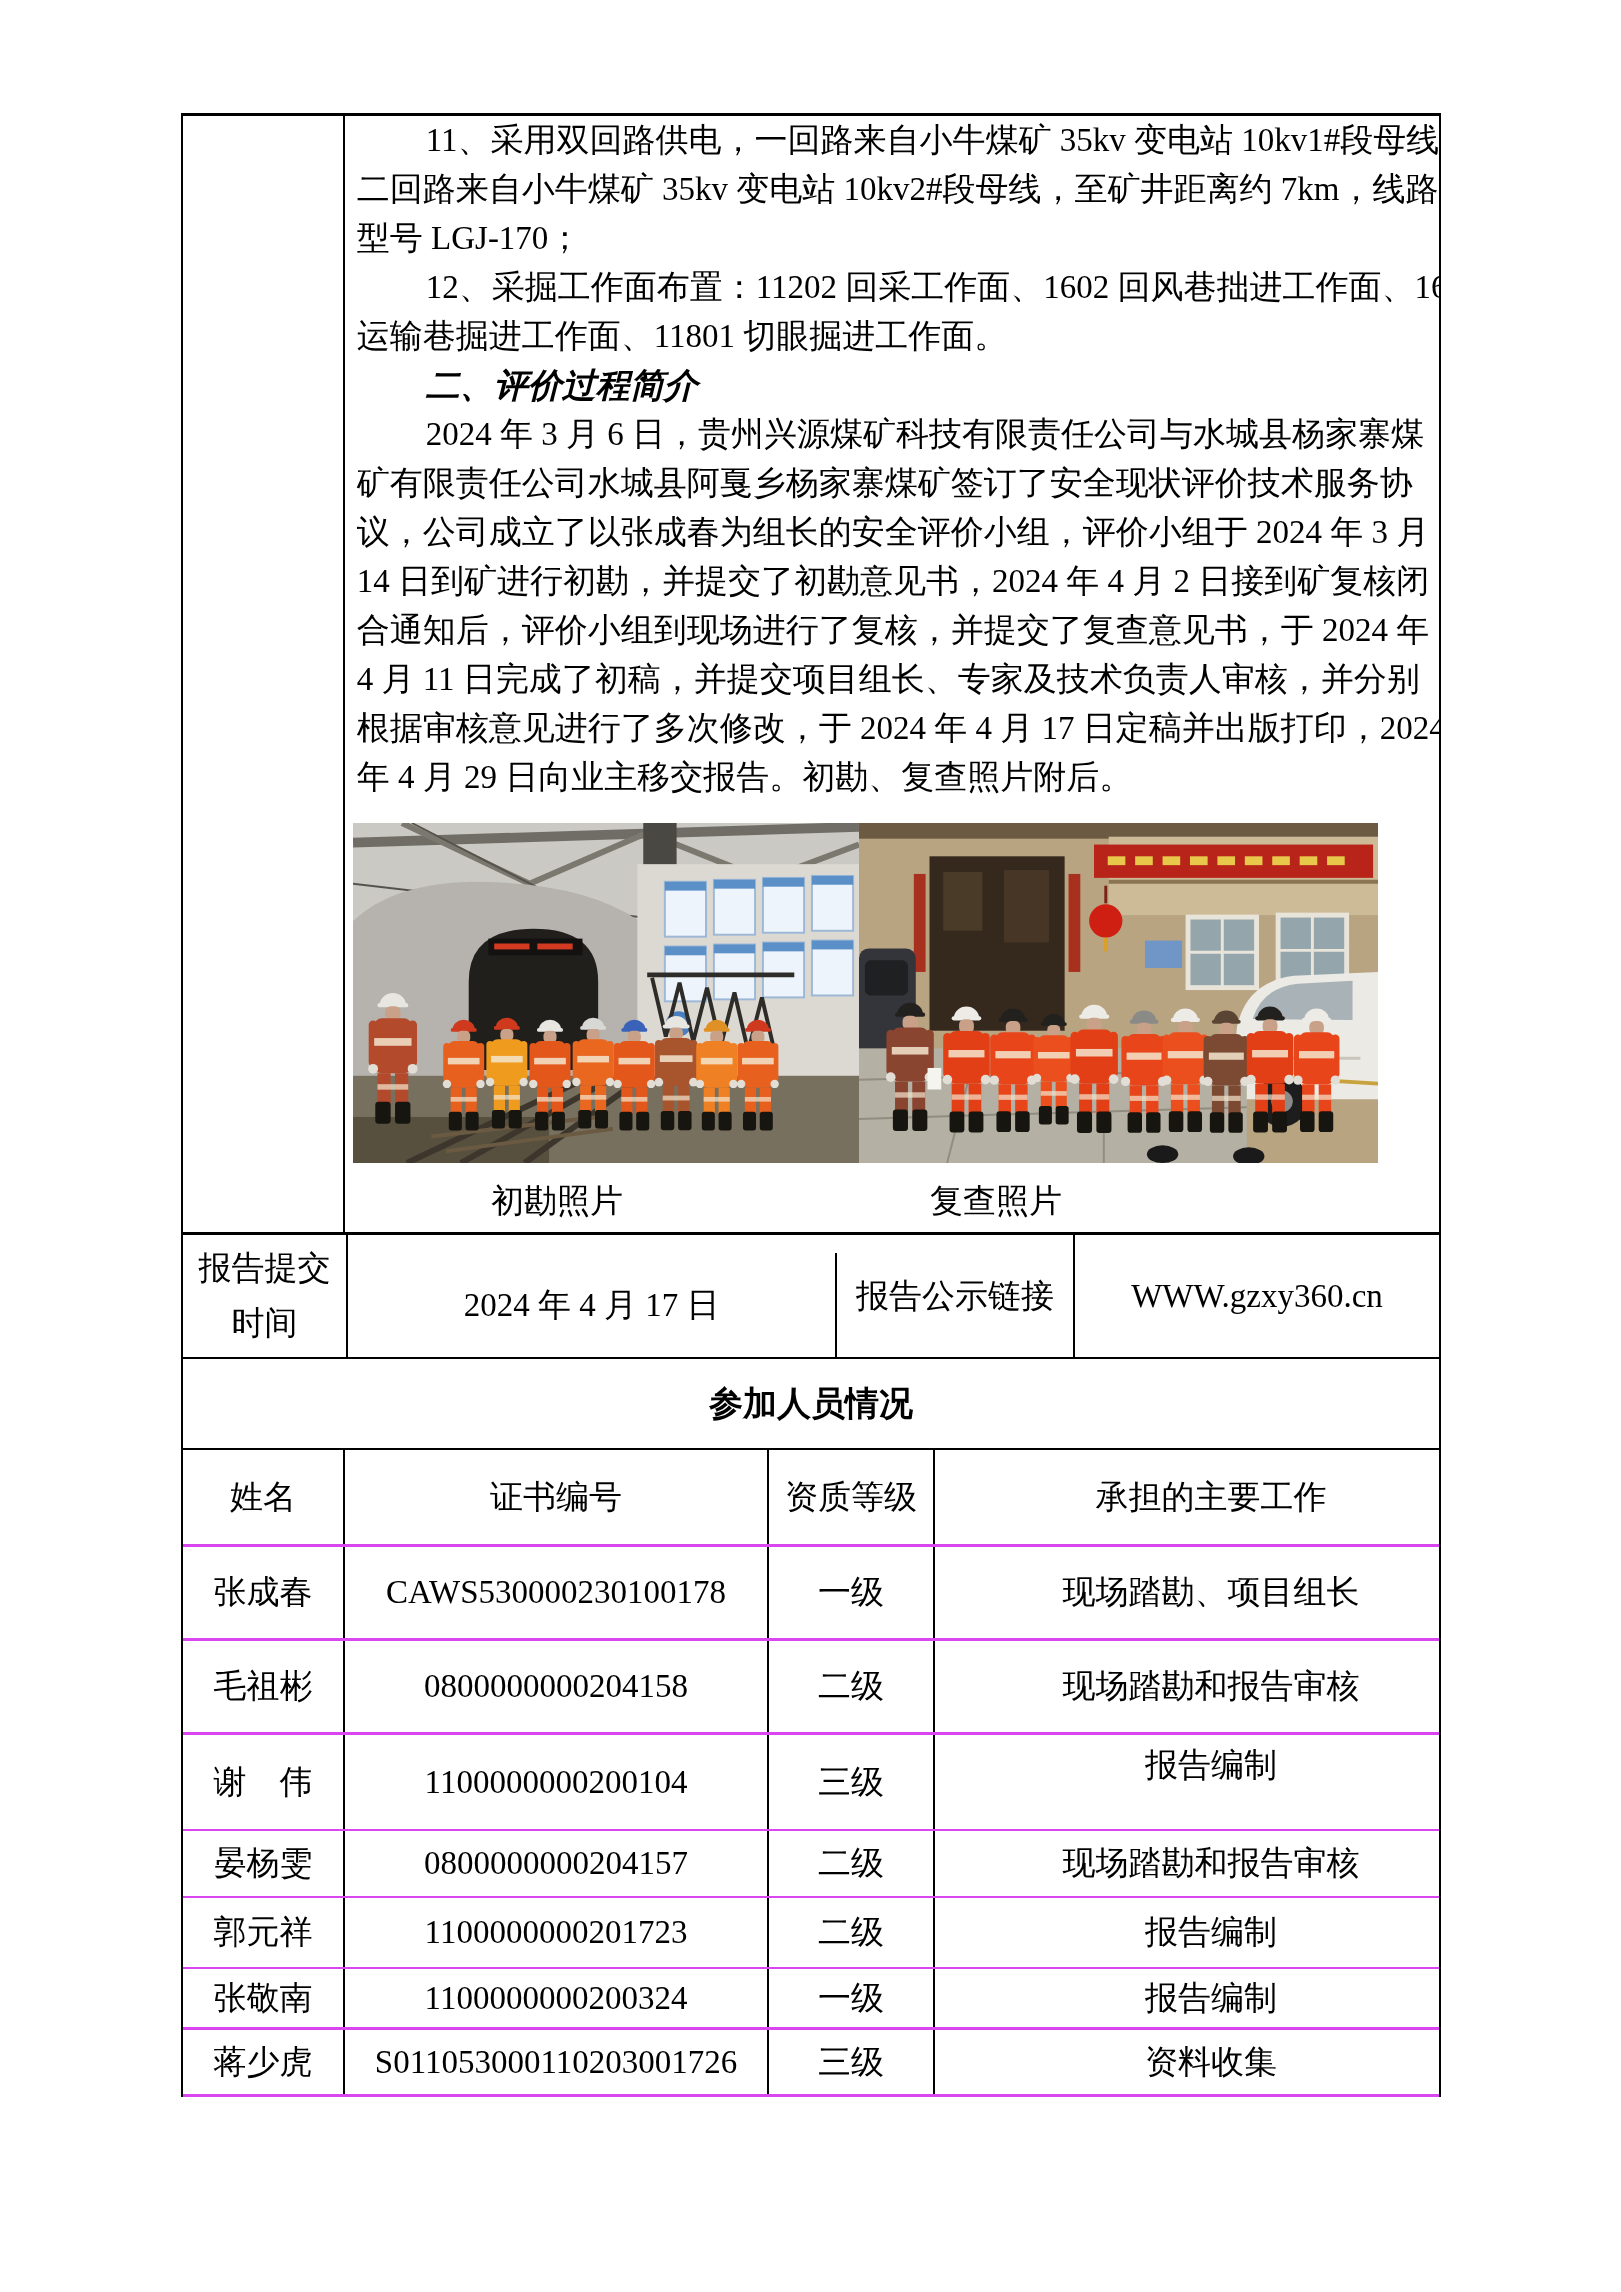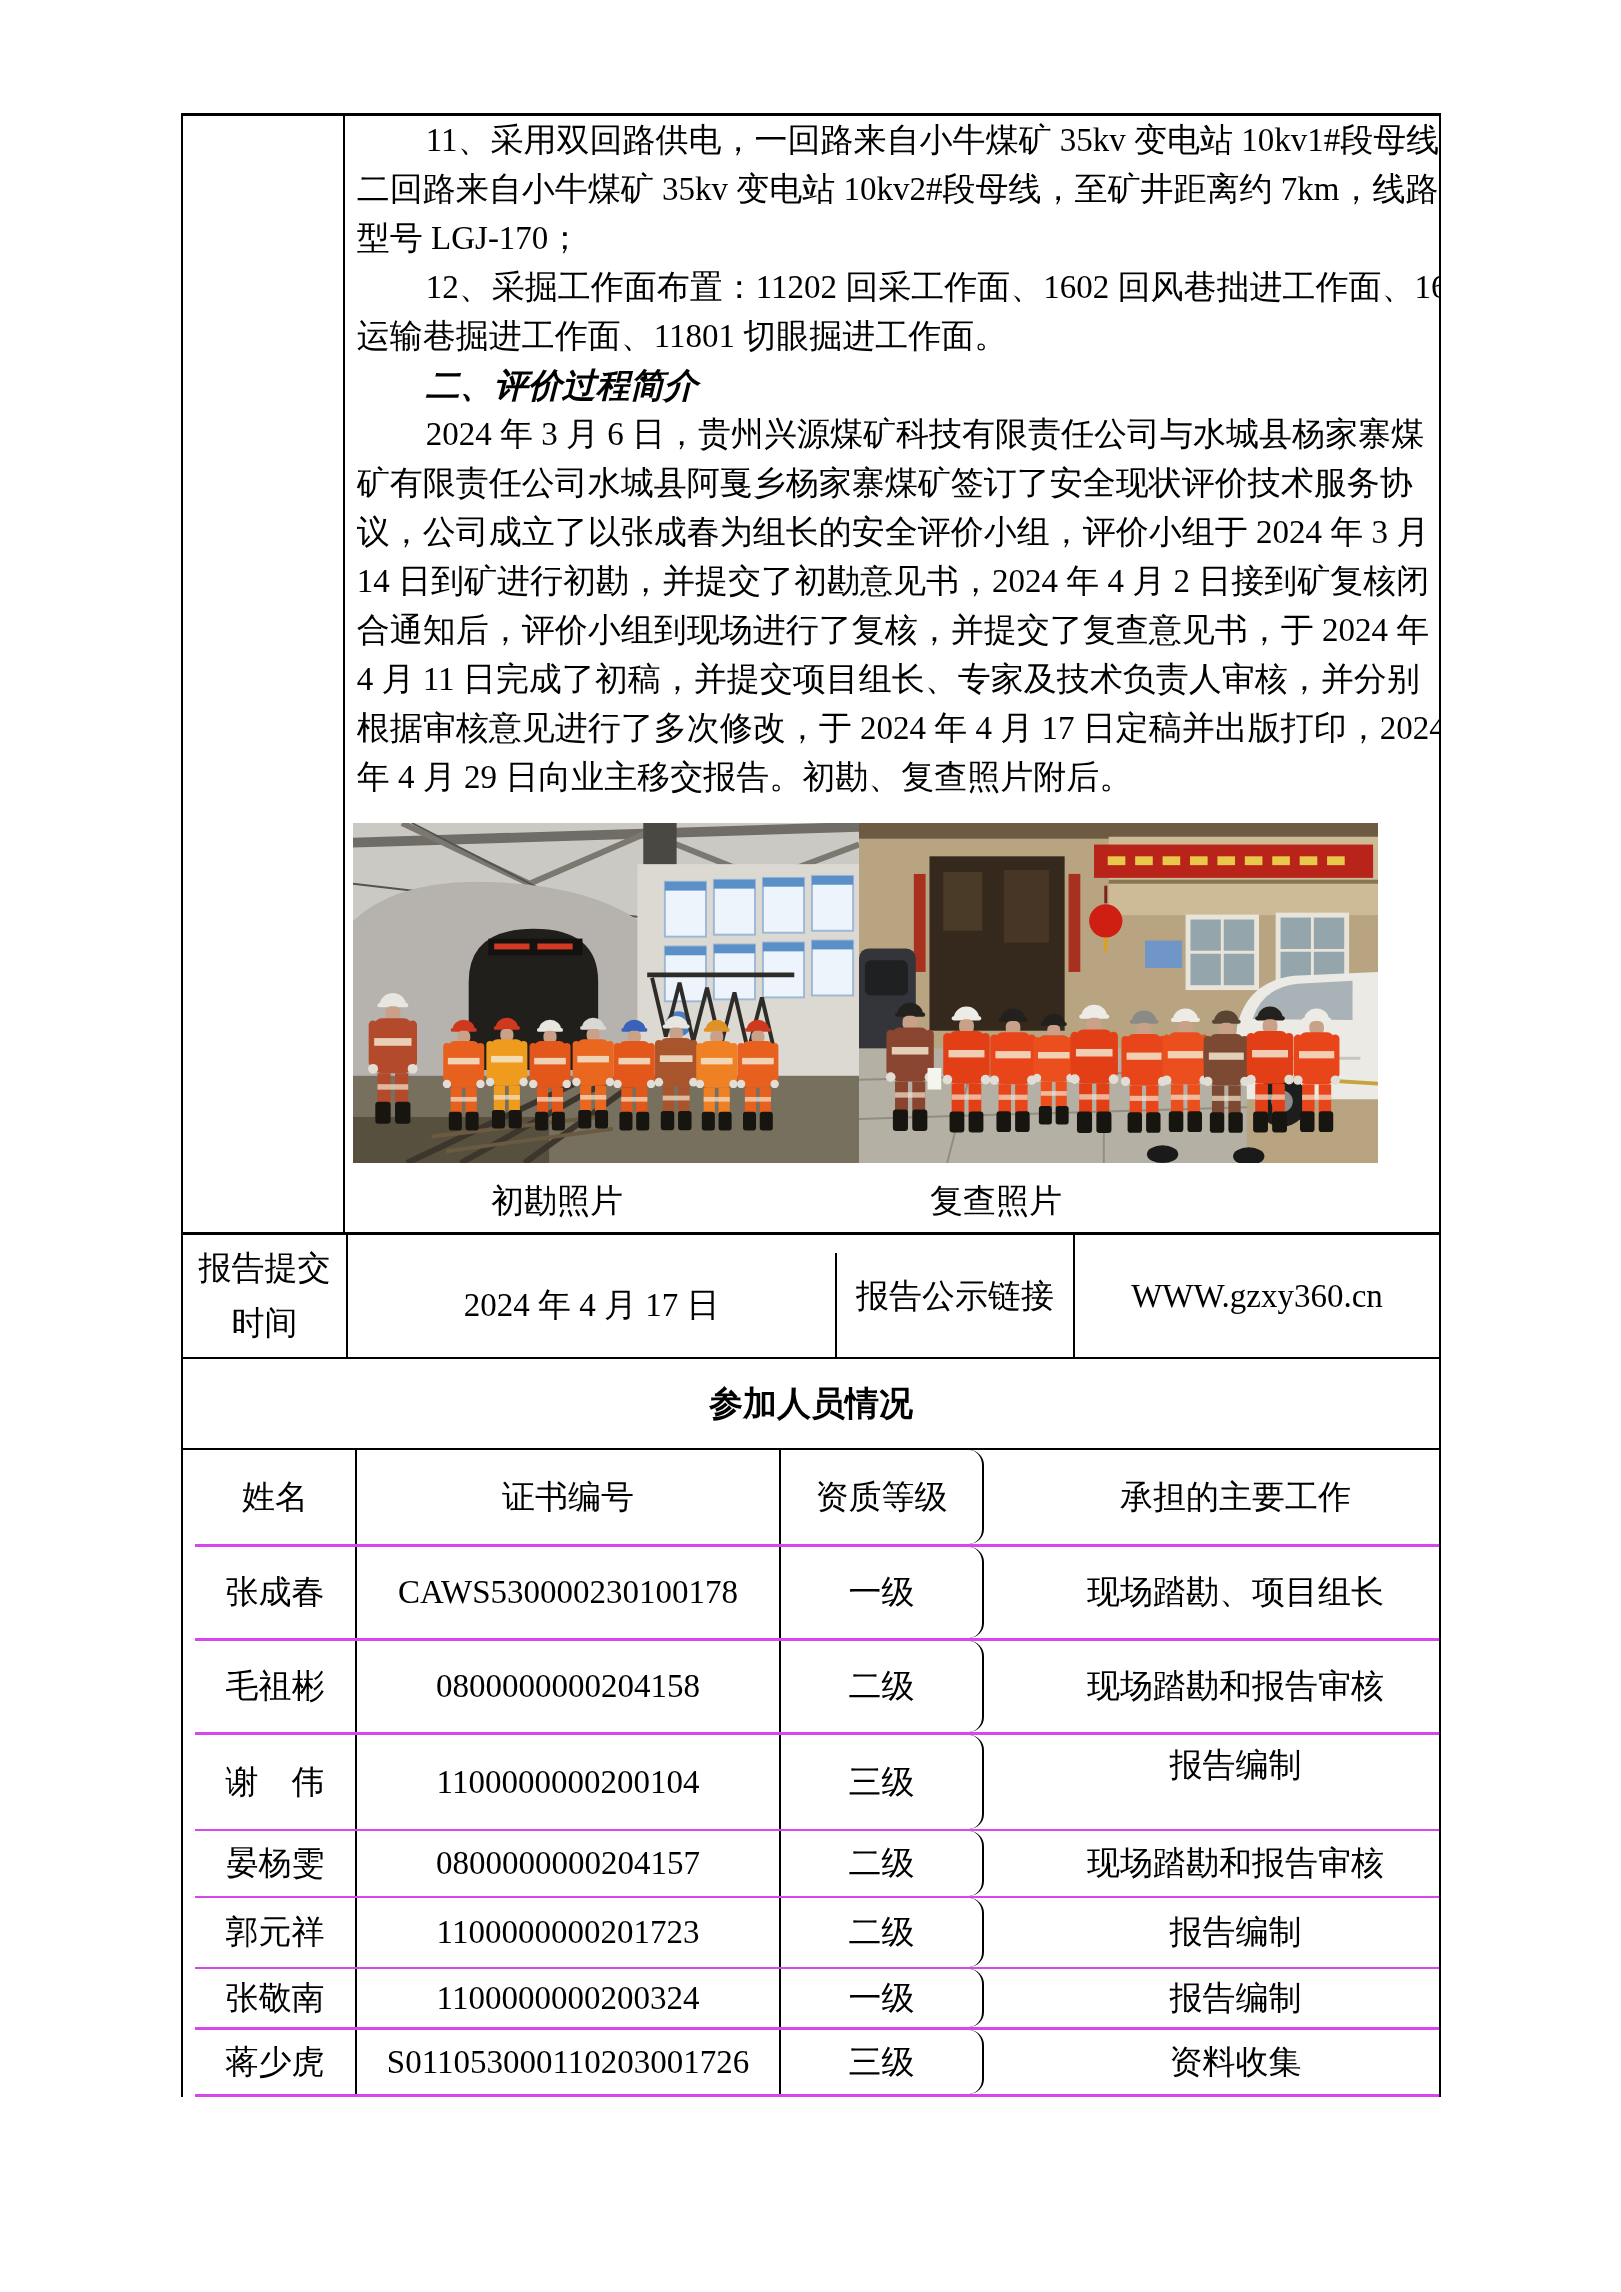--- a/index.html
+++ b/index.html
@@ -33,26 +33,26 @@
   .rc1{width:165px;border-right:2.9px solid #000;flex-direction:column;line-height:55px;}
   .rc2{width:489px;border-right:2px solid #000;margin-top:18px;}
   .rc3{width:238px;border-right:2px solid #000;}
   .rc4{flex:1;font-size:32px;}
   
   .sectrow{box-sizing:border-box;height:91px;display:flex;align-items:center;justify-content:center;
            border-left:2.9px solid #000;border-right:2.9px solid #000;border-bottom:2px solid #000;
            font-weight:bold;font-size:34px;}
   
   .ptable{box-sizing:border-box;border-left:2.9px solid #000;border-right:2.9px solid #000;}
-  .ptable>div{display:flex;box-sizing:border-box;border-bottom:2px solid #d946ef;margin-left:12px;}
+  .ptable>div{display:flex;box-sizing:border-box;border-bottom:2px solid #d946ef;}
   .ptable .cell{display:flex;align-items:center;justify-content:center;
                 box-sizing:border-box;font-size:33px;overflow:hidden;}
   .pc1{width:162px;border-right:2px solid #000;}
   .pc2{width:424px;border-right:2px solid #000;}
-  .pc3{width:203px;border-right:2px solid #000;border-radius:15px;}
+  .pc3{width:166px;border-right:2px solid #000;}
   .pc4{flex:1;padding-left:48px;}
   .ptable>div:nth-child(1){height:97px;border-bottom-width:3.9px;}
   .ptable>div:nth-child(2){height:94px;border-bottom-width:3.9px;}
   .ptable>div:nth-child(3){height:94px;border-bottom-width:3.9px;}
   .ptable>div:nth-child(4){height:96px;}
   .ptable>div:nth-child(5){height:67px;}
   .ptable>div:nth-child(6){height:71px;}
   .ptable>div:nth-child(7){height:61px;border-bottom-width:3.9px;}
   .ptable>div:nth-child(8){height:67px;border-bottom-width:3.9px;}
   

